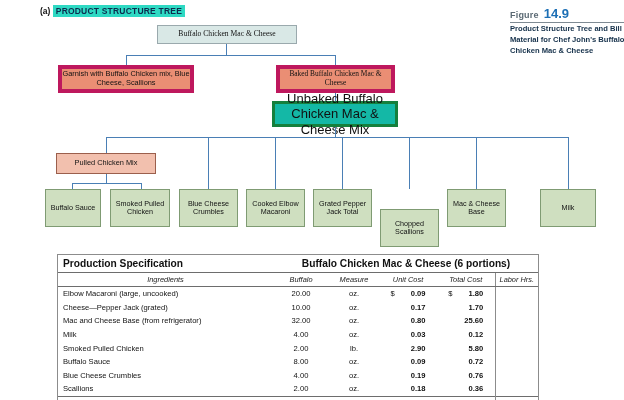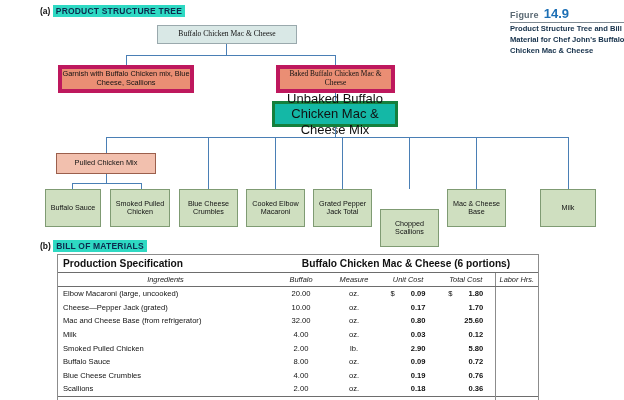--- a/index.html
+++ b/index.html
@@ -118,24 +118,20 @@
     <div class="node n-green" style="left:45px;top:189px;width:56px;height:38px;">Buffalo Sauce</div>
     <div class="node n-green" style="left:110px;top:189px;width:60px;height:38px;">Smoked Pulled Chicken</div>
     <div class="node n-green" style="left:179px;top:189px;width:59px;height:38px;">Blue Cheese Crumbles</div>
     <div class="node n-green" style="left:246px;top:189px;width:59px;height:38px;">Cooked Elbow Macaroni</div>
     <div class="node n-green" style="left:313px;top:189px;width:59px;height:38px;">Grated Pepper Jack Total</div>
     <div class="node n-green" style="left:380px;top:189px;width:59px;height:38px;margin-top:20px;">Chopped Scallions</div>
     <div class="node n-green" style="left:447px;top:189px;width:59px;height:38px;">Mac &amp; Cheese Base</div>
     <div class="node n-green" style="left:540px;top:189px;width:56px;height:38px;">Milk</div>
   </div>
 
-  <div class="sec-label" style="left:40px;top:241px;">
-    <span class="paren">(b)</span>
-    <span class="hl">BILL OF MATERIALS</span>
-  </div>
 
   <div class="bom">
     <table>
       <colgroup>
         <col style="width:215px">
         <col style="width:56px">
         <col style="width:50px">
         <col style="width:58px">
         <col style="width:58px">
         <col style="width:43px">

